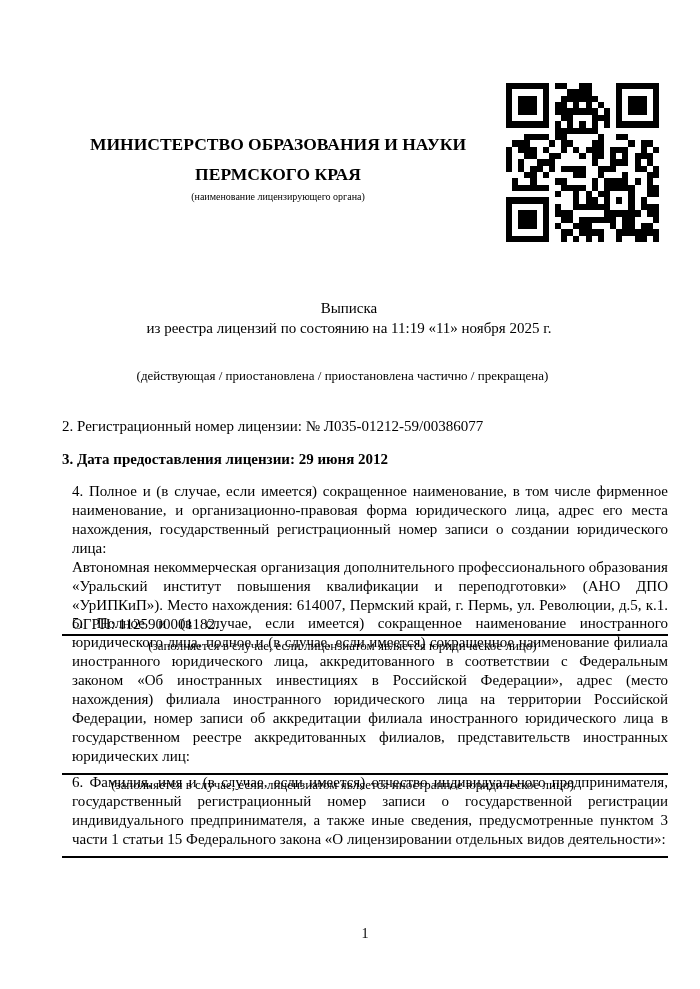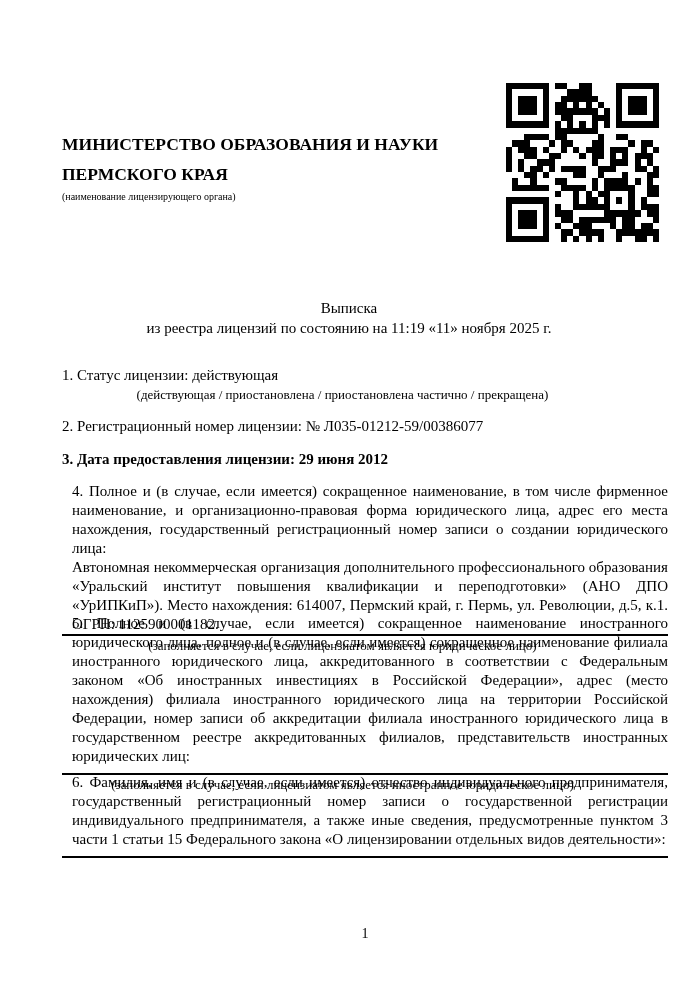--- a/index.html
+++ b/index.html
@@ -14,20 +14,21 @@
     width:700px; height:989px;
     background:#ffffff;
     overflow:hidden;
   }
   .qr {
     position:absolute; left:506px; top:83px;
     width:153px; height:159px;
   }
   .header-block {
     position:absolute; left:62px; top:129px; width:432px;
+    text-align:center;
   }
   .ministry-name {
     font-weight:bold; font-size:17.5px; line-height:30px;
   }
   .ministry-caption {
     font-size:10px; line-height:14px; margin-top:1px;
   }
   .doc-title {
     position:absolute; left:45px; top:298px; width:608px;
     text-align:center; font-size:15px; line-height:20px;
@@ -406,21 +407,20 @@
     </div>
     <div class="ministry-caption">(наименование лицензирующего органа)</div>
   </div>
 
   <div class="doc-title">
     <div>Выписка</div>
     <div>из реестра лицензий по состоянию на 11:19 «11» ноября 2025 г.</div>
   </div>
 
   <div id="item1" class="item">
-    <div>1. Статус лицензии: действующая</div>
     <div class="caption">(действующая / приостановлена / приостановлена частично / прекращена)</div>
   </div>
 
   <div id="item2" class="item">
     <div>2. Регистрационный номер лицензии: № Л035-01212-59/00386077</div>
   </div>
 
   <div id="item3" class="item">
     <div>3. Дата предоставления лицензии: 29 июня 2012</div>
   </div>

